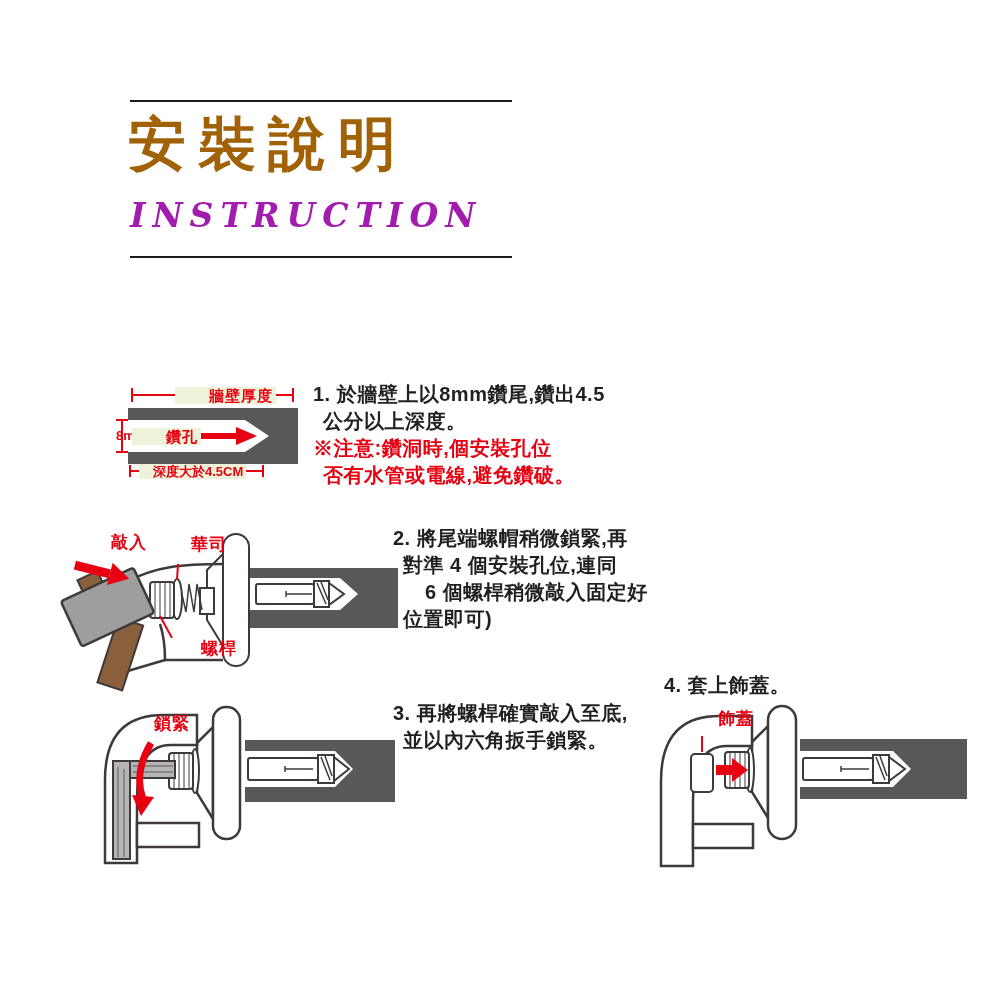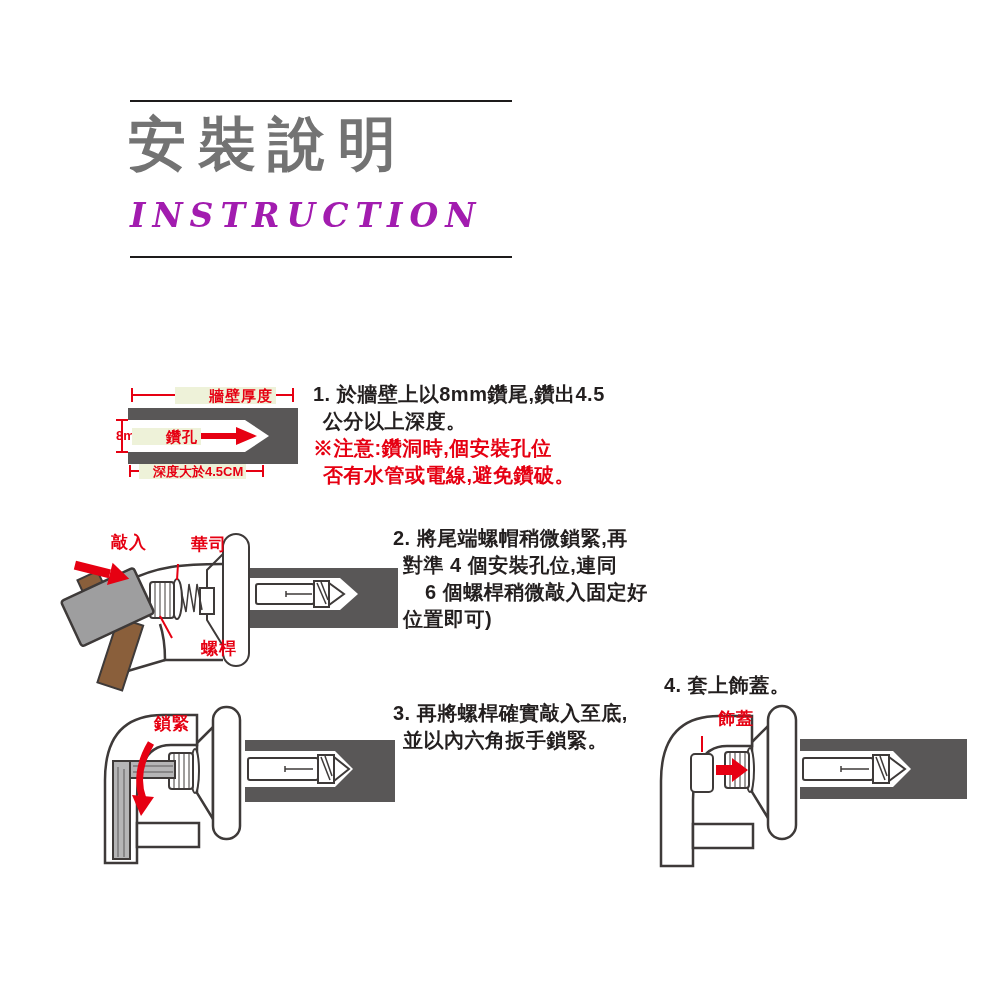--- a/index.html
+++ b/index.html
@@ -4,21 +4,21 @@
 <style>
   html,body{margin:0;padding:0;background:#ffffff;}
   .canvas{position:relative;width:1000px;height:1000px;background:#ffffff;overflow:hidden;
           font-family:"Liberation Sans", sans-serif;}
 
   
   .rule{position:absolute;height:2px;background:#1d1b1b;}
   .rule.top{left:130px;top:100px;width:382px;}
   .rule.bottom{left:130px;top:256px;width:382px;}
   .title{position:absolute;left:128px;top:106px;font-family:"DejaVu Serif","Liberation Serif",serif;
-         font-size:58px;font-weight:600;color:#737373;letter-spacing:12px;}
+         font-size:58px;font-weight:600;color:#a16207;letter-spacing:12px;}
   .subtitle{position:absolute;left:130px;top:196px;font-family:"DejaVu Serif","Liberation Serif",serif;
             font-style:italic;font-size:33px;font-weight:600;color:#a21caf;letter-spacing:7px;}
 
   
   .step-text{position:absolute;color:#231f1f;font-size:20px;font-weight:700;line-height:27px;
              letter-spacing:.5px;white-space:nowrap;}
   .step-text .indent{margin-left:10px;}
   .step-text .indent2{margin-left:32px;}
   .step-text .note{color:#e60012;}
 

